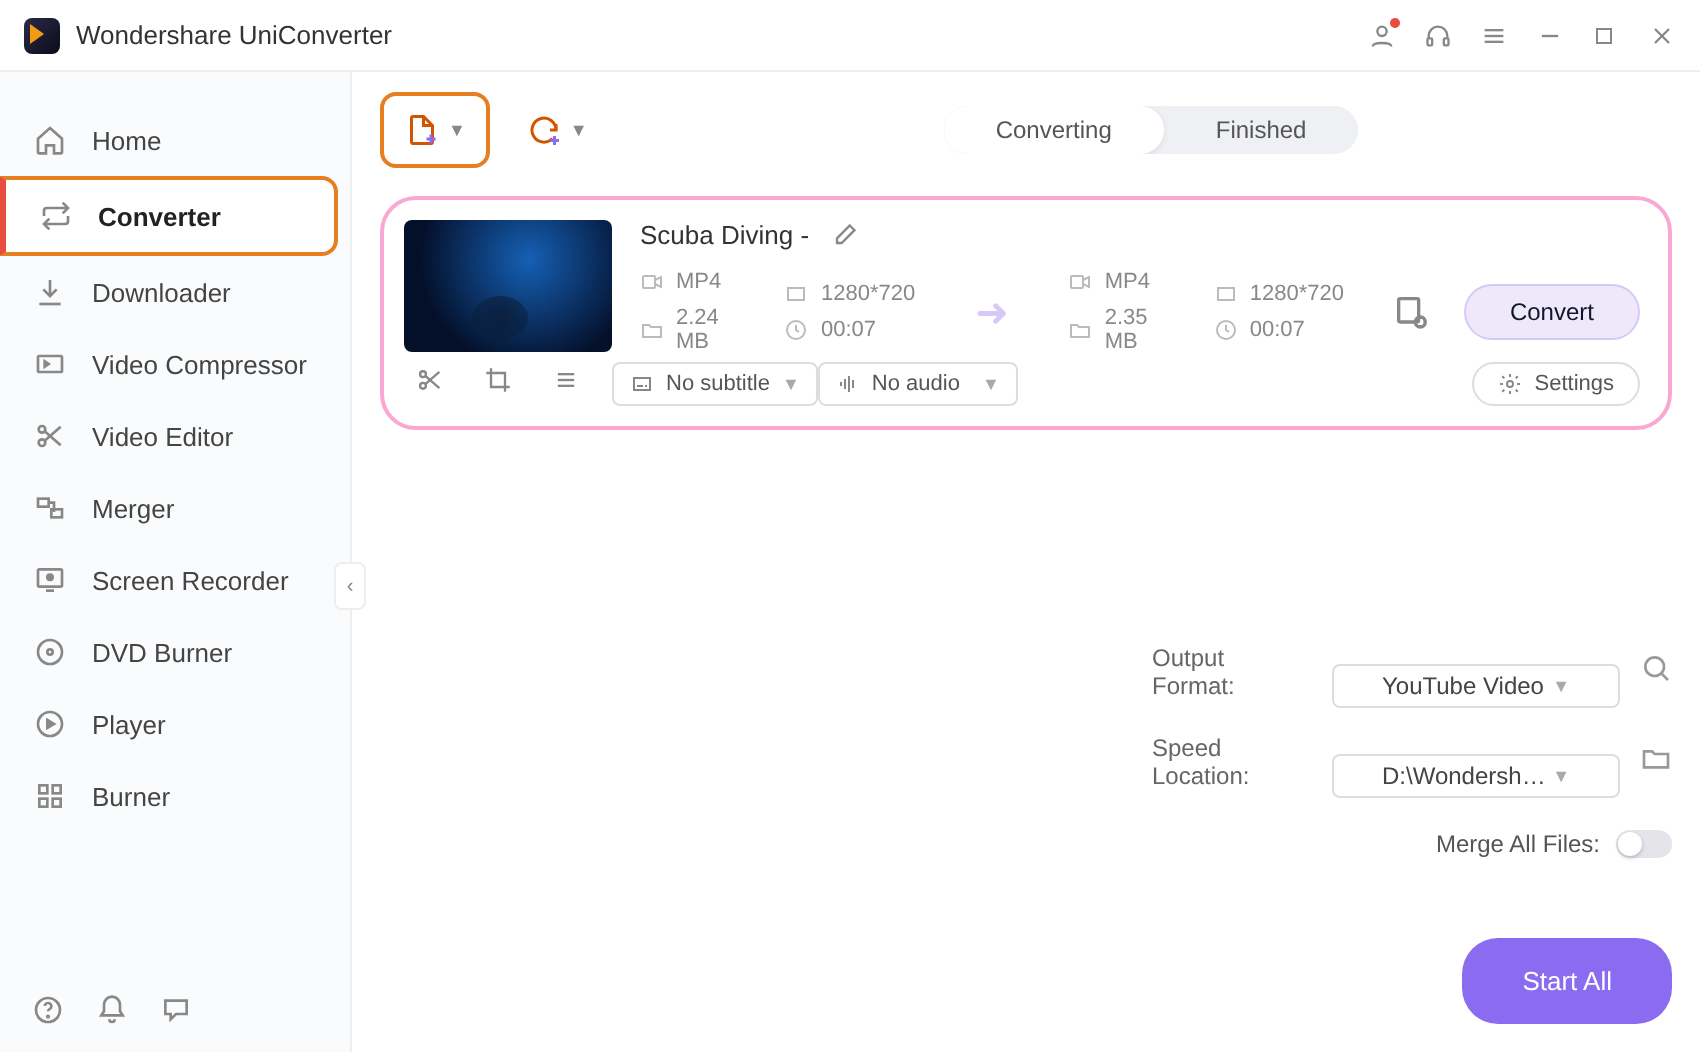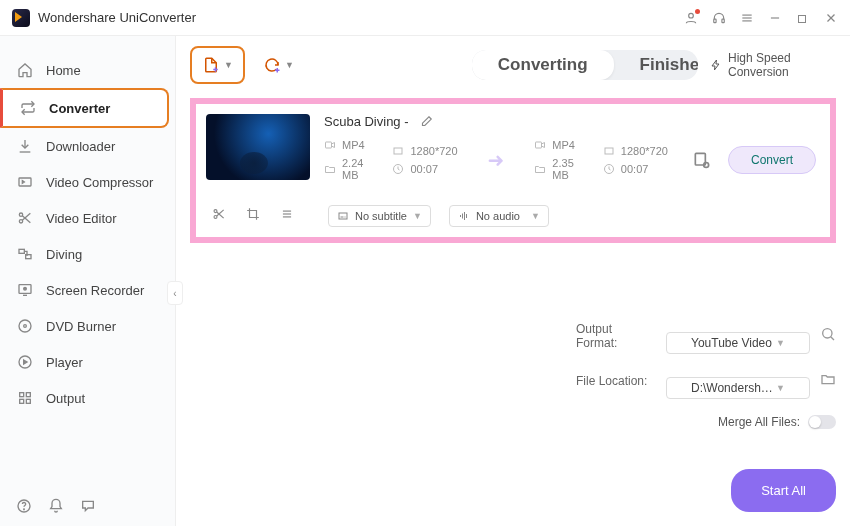--- a/index.html
+++ b/index.html
@@ -19,37 +19,37 @@
 .collapse-btn { position: absolute; right: -8px; top: 245px; width: 16px; height: 24px; background: #fff; border: 1px solid #eee; border-radius: 4px; display: flex; align-items: center; justify-content: center; font-size: 10px; color: #888; cursor: pointer; }
 .sidebar-footer { position: absolute; bottom: 8px; left: 16px; display: flex; gap: 16px; color: #888; }
 .sidebar-footer > div { cursor: pointer; }
 .main { flex: 1; background: #fff; display: flex; flex-direction: column; padding: 4px 14px 0 14px; }
 .toolbar { display: flex; align-items: center; gap: 12px; padding: 6px 0; }
 .tool-btn { border: 2px solid #e67e22; border-radius: 8px; padding: 8px 10px; display: flex; align-items: center; cursor: pointer; }
 .tool-btn svg, .tool-btn-plain svg { display: block; }
 .tool-btn-plain { padding: 8px 6px; display: flex; align-items: center; cursor: pointer; }
 .dropdown-caret { font-size: 9px; color: #888; margin-left: 4px; }
 .tabs { display: flex; background: #eef0f3; border-radius: 14px; overflow: hidden; margin-left: 160px; }
-.tab { padding: 5px 26px; font-size: 17px; color: #555; cursor: pointer; font-weight: bold; }
+.tab { padding: 5px 26px; font-size: 12px; color: #555; cursor: pointer; }
 .tab.active { background: #fff; border-radius: 14px; box-shadow: 0 1px 3px rgba(0,0,0,0.08); }
 .hsc { margin-left: auto; display: flex; align-items: center; gap: 6px; font-size: 12px; color: #555; }
-.card { border: 6px solid #f9a8d4; border-radius: 0; padding: 10px 14px 10px 10px; margin-top: 8px; }
+.card { border: 2px solid #f9a8d4; border-radius: 18px; padding: 10px 14px 10px 10px; margin-top: 8px; }
 .card-row1 { display: flex; gap: 14px; }
 .thumb { width: 104px; height: 66px; border-radius: 4px; background: radial-gradient(circle at 60% 30%, #1560b5, #04102a 70%); position: relative; overflow: hidden; }
 .thumb::after { content: ''; position: absolute; left: 34px; bottom: 6px; width: 28px; height: 22px; background: radial-gradient(circle, rgba(10,30,60,0.9), rgba(10,30,60,0.4)); border-radius: 50%; }
 .card-body { flex: 1; }
 .title-row { display: flex; align-items: center; gap: 10px; font-size: 13px; color: #333; }
 .specs { display: flex; align-items: center; gap: 24px; margin-top: 10px; }
 .spec-col { display: flex; flex-direction: column; gap: 6px; }
 .spec { display: flex; align-items: center; gap: 6px; font-size: 11px; color: #888; }
 .spec svg { flex-shrink: 0; }
 .arrow-sep { color: #d7c9f7; font-size: 20px; margin: 0 6px; }
 .card-right { display: flex; align-items: center; gap: 16px; margin-left: auto; }
-.convert-btn { background: #efe8fb; color: #0f766e; border: 1px solid #d7c9f7; border-radius: 16px; padding: 6px 22px; font-size: 12px; cursor: pointer; }
-.card-row2 { display: flex; align-items: center; gap: 18px; margin-top: 24px; padding-left: 6px; }
+.convert-btn { background: #efe8fb; color: #0f172a; border: 1px solid #d7c9f7; border-radius: 16px; padding: 6px 22px; font-size: 12px; cursor: pointer; }
+.card-row2 { display: flex; align-items: center; margin-top: 4px; padding-left: 6px; }
 .mini-icons { display: flex; gap: 20px; color: #888; }
 .mini-icons > div { cursor: pointer; }
 .select-box { border: 1px solid #ddd; border-radius: 4px; padding: 4px 8px; font-size: 11px; color: #555; display: flex; align-items: center; gap: 6px; min-width: 100px; cursor: pointer; }
 .select-box .caret { margin-left: auto; font-size: 9px; color: #aaa; }
 .settings-btn { margin-left: auto; border: 1px solid #ddd; border-radius: 12px; padding: 4px 12px; font-size: 11px; color: #555; display: flex; align-items: center; gap: 6px; cursor: pointer; }
 .bottom { margin-top: auto; padding: 8px 0 14px 0; display: flex; align-items: flex-end; gap: 16px; font-size: 12px; color: #555; flex-direction: column; }
 .bottom-left { display: flex; flex-direction: column; gap: 8px; }
 .form-row { display: flex; align-items: center; gap: 10px; }
 .form-row label { width: 80px; color: #666; }
 .form-select { border: 1px solid #ddd; border-radius: 4px; padding: 3px 24px; width: 144px; display: flex; align-items: center; font-size: 12px; color: #444; cursor: pointer; margin-top: 15px; }
@@ -146,21 +146,21 @@
         <span>Video Editor</span>
       </div>
     <div class="nav-item">
         <span class="nav-icon">
           <svg width="16" height="16" viewBox="0 0 24 24" fill="none" stroke="currentColor" stroke-width="2">
             <rect x="3" y="5" width="8" height="6"></rect>
             <rect x="13" y="13" width="8" height="6"></rect>
             <path d="M11 8h4v7"></path>
           </svg>
         </span>
-        <span>Diving</span>
+        <span>Merger</span>
       </div>
     <div class="nav-item">
         <span class="nav-icon">
           <svg width="16" height="16" viewBox="0 0 24 24" fill="none" stroke="currentColor" stroke-width="2">
             <rect x="3" y="4" width="18" height="13" rx="1"></rect>
             <circle cx="12" cy="10" r="2" fill="currentColor"></circle>
             <line x1="9" y1="20" x2="15" y2="20"></line>
           </svg>
         </span>
         <span>Screen Recorder</span>
@@ -185,21 +185,21 @@
       </div>
     <div class="nav-item">
         <span class="nav-icon">
           <svg width="16" height="16" viewBox="0 0 24 24" fill="none" stroke="currentColor" stroke-width="2">
             <rect x="4" y="4" width="6" height="6"></rect>
             <rect x="14" y="4" width="6" height="6"></rect>
             <rect x="4" y="14" width="6" height="6"></rect>
             <rect x="14" y="14" width="6" height="6"></rect>
           </svg>
         </span>
-        <span>Output</span>
+        <span>Burner</span>
       </div>
 
     <div class="collapse-btn">‹</div>
 
     <div class="sidebar-footer">
       <div><svg width="16" height="16" viewBox="0 0 24 24" fill="none" stroke="currentColor" stroke-width="2">
             <circle cx="12" cy="12" r="9"></circle>
             <path d="M9.5 9a2.5 2.5 0 015 .5c0 1.5-2.5 2-2.5 3.5"></path>
             <circle cx="12" cy="17" r="0.6" fill="currentColor"></circle>
           </svg></div>
@@ -229,26 +229,20 @@
             <path d="M20 12a8 8 0 10-2.3 5.7"></path>
             <path d="M20 8v4h-4"></path>
             <line x1="16" y1="19" x2="22" y2="19" stroke="#8b6cf0"></line>
             <line x1="19" y1="16" x2="19" y2="22" stroke="#8b6cf0"></line>
           </svg>
         <span class="dropdown-caret">▼</span>
       </div>
       <div class="tabs">
         <div class="tab active">Converting</div>
         <div class="tab">Finished</div>
-      </div>
-      <div class="hsc">
-        <svg width="14" height="14" viewBox="0 0 24 24" fill="none" stroke="#555" stroke-width="2">
-            <path d="M13 2L4 14h6l-1 8 9-12h-6z"></path>
-          </svg>
-        <span>High Speed Conversion</span>
       </div>
     </div>
 
     <div class="card">
       <div class="card-row1">
         <div class="thumb"></div>
         <div class="card-body">
           <div class="title-row">
             <span>Scuba Diving -</span>
             <svg width="14" height="14" viewBox="0 0 24 24" fill="none" stroke="#888" stroke-width="2">
@@ -358,38 +352,45 @@
         <div class="select-box">
           <svg width="12" height="12" viewBox="0 0 24 24" fill="none" stroke="#888" stroke-width="2">
               <line x1="5" y1="10" x2="5" y2="14"></line>
               <line x1="9" y1="7" x2="9" y2="17"></line>
               <line x1="13" y1="4" x2="13" y2="20"></line>
               <line x1="17" y1="8" x2="17" y2="16"></line>
             </svg>
           <span>No audio</span>
           <span class="caret">▼</span>
         </div>
+        <div class="settings-btn">
+          <svg width="12" height="12" viewBox="0 0 24 24" fill="none" stroke="#888" stroke-width="2">
+              <circle cx="12" cy="12" r="3"></circle>
+              <path d="M12 2v3M12 19v3M4.2 4.2l2.1 2.1M17.7 17.7l2.1 2.1M2 12h3M19 12h3M4.2 19.8l2.1-2.1M17.7 6.3l2.1-2.1"></path>
+            </svg>
+          <span>Settings</span>
+        </div>
       </div>
     </div>
 
     <div class="bottom">
       <div class="bottom-left">
         <div class="form-row">
           <label>Output Format:</label>
           <div class="form-select">
               <span>YouTube Video</span>
               <span class="caret">▼</span>
             </div>
           <span class="folder-icon"><svg width="16" height="16" viewBox="0 0 24 24" fill="none" stroke="currentColor" stroke-width="2">
                 <circle cx="11" cy="11" r="7"></circle>
                 <line x1="21" y1="21" x2="16" y2="16"></line>
               </svg></span>
         </div>
         <div class="form-row">
-          <label>File Location:</label>
+          <label>Speed Location:</label>
           <div class="form-select">
               <span style="white-space:nowrap;overflow:hidden;text-overflow:ellipsis;max-width:110px">D:\Wondershare UniConverter</span>
               <span class="caret">▼</span>
             </div>
           <span class="folder-icon"><svg width="16" height="16" viewBox="0 0 24 24" fill="none" stroke="currentColor" stroke-width="2">
                 <path d="M3 7h6l2 2h10v10H3z"></path>
               </svg></span>
         </div>
       </div>
       <div class="merge">

